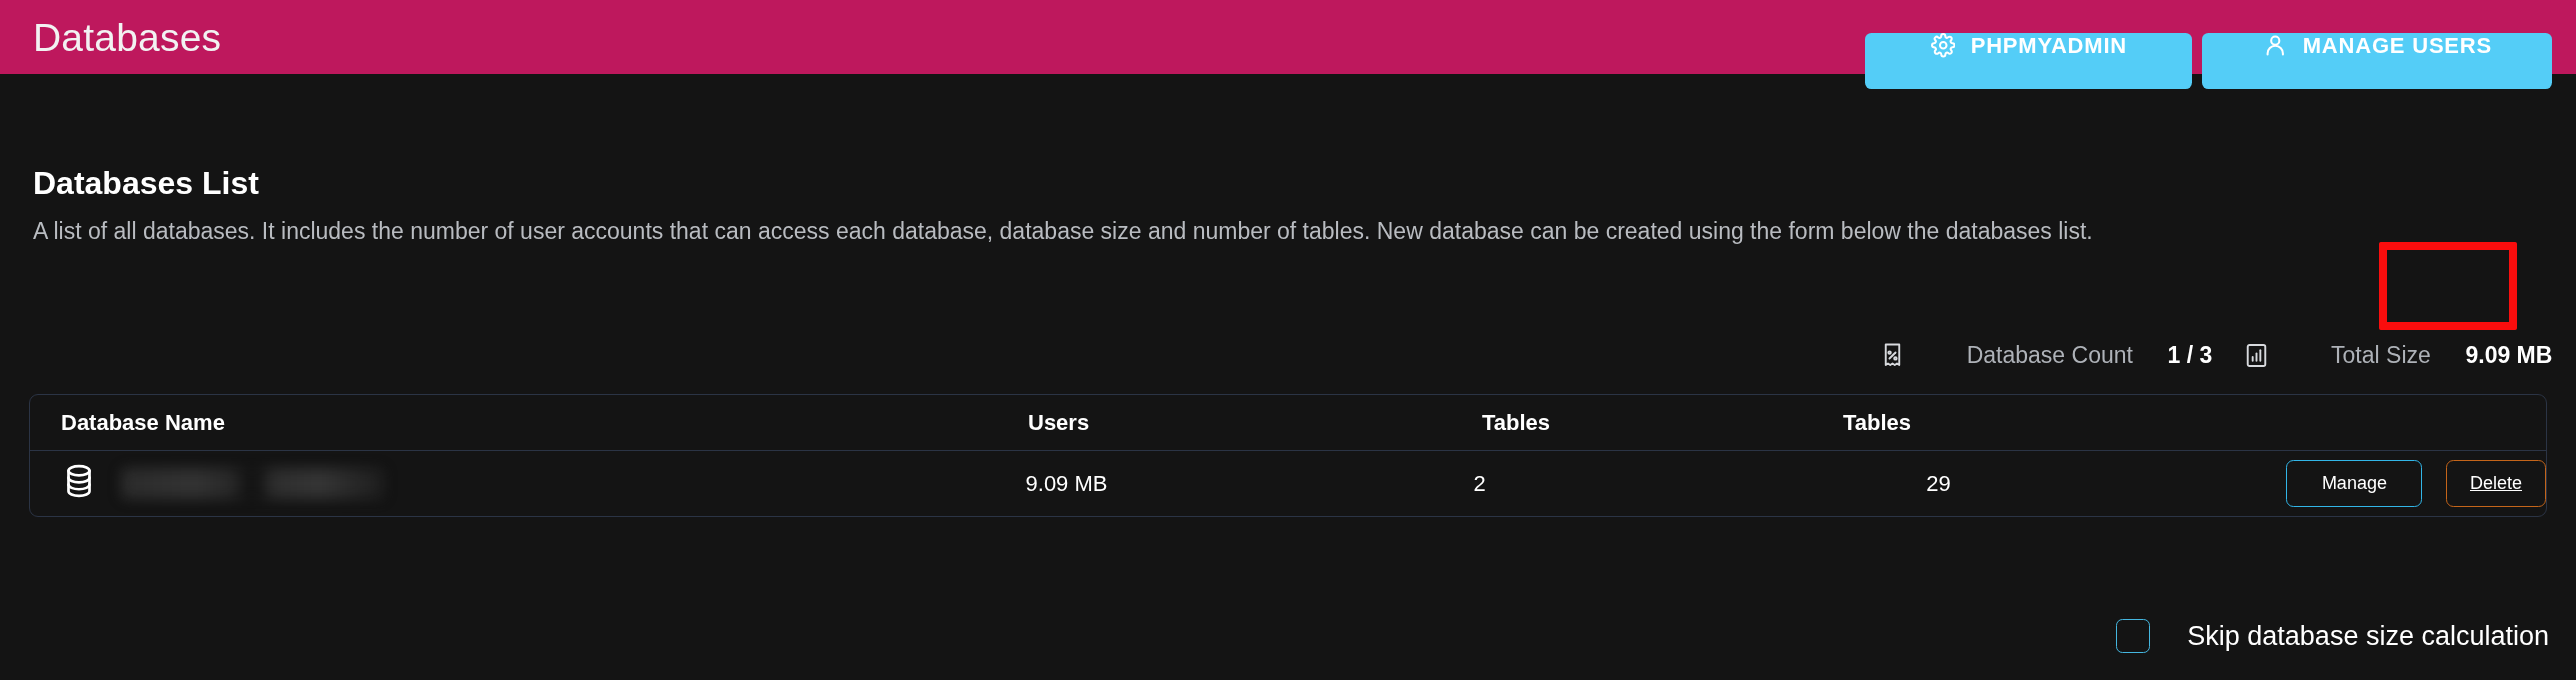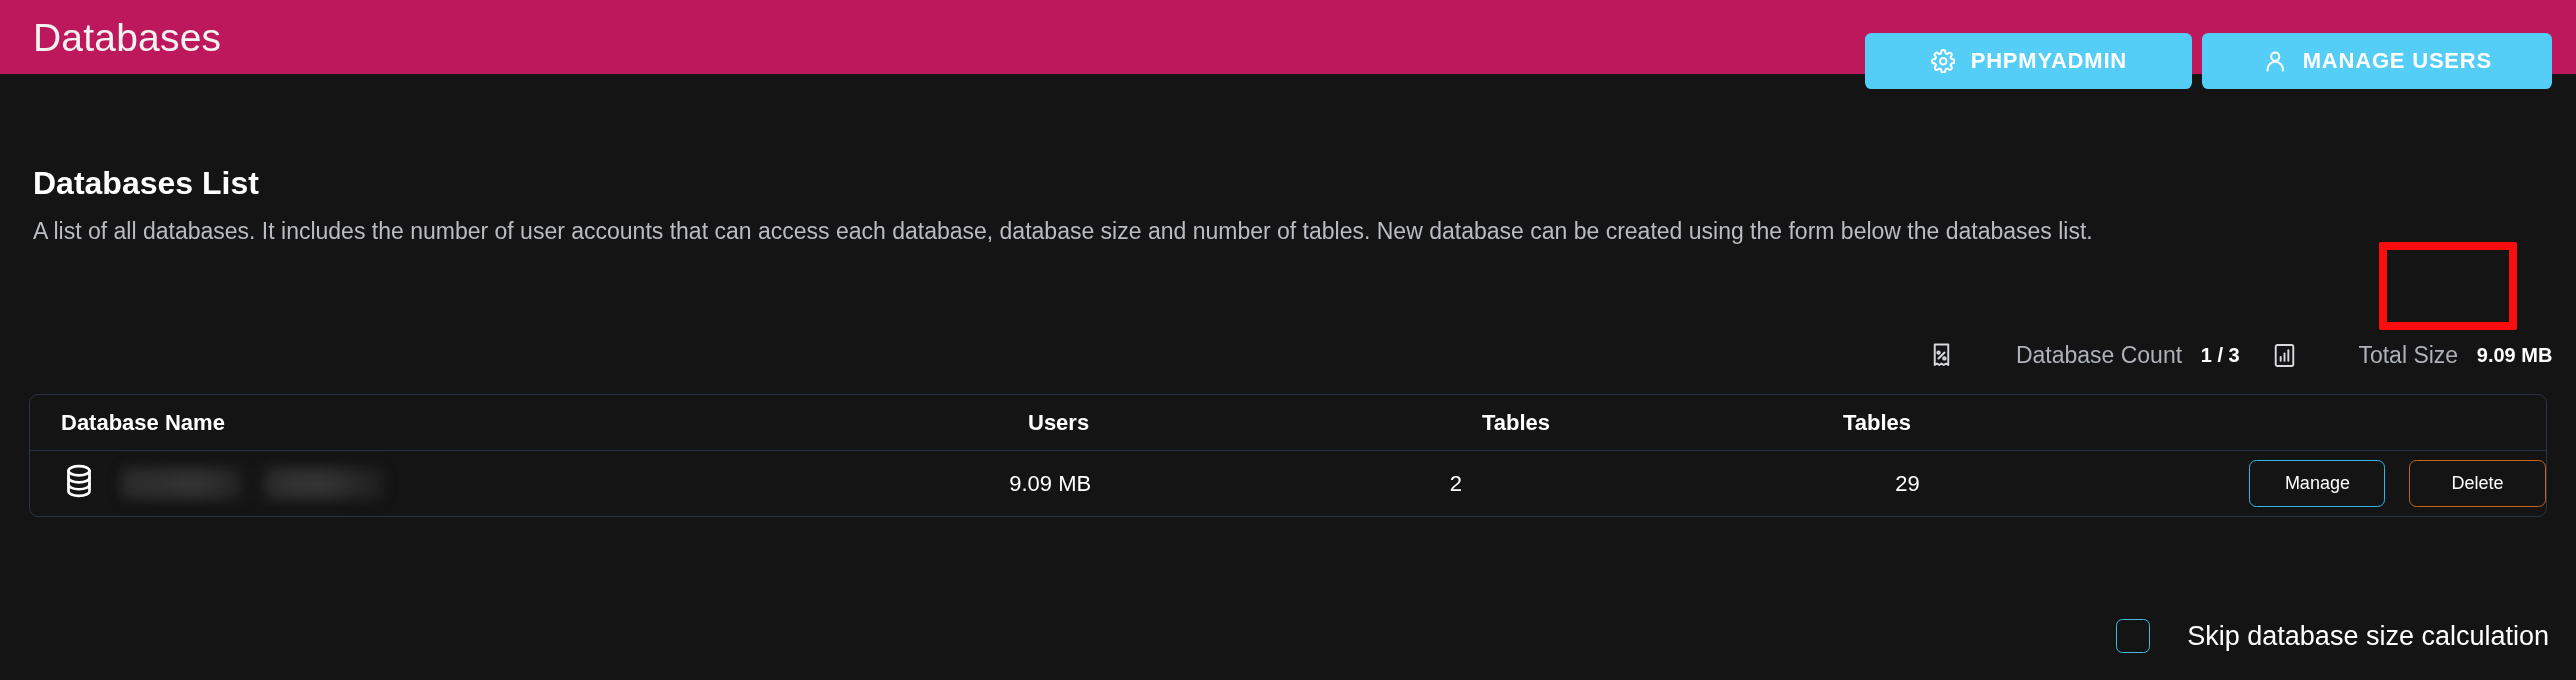--- a/index.html
+++ b/index.html
@@ -45,21 +45,20 @@
     top: 33px;
     display: flex;
     gap: 10px;
     align-items: stretch;
   }
 
   .btn {
     height: 56px;
     border-radius: 6.4px;
     display: flex;
-    align-items: center;
     justify-content: center;
     gap: 15.4px;
     padding: 0 27px;
     font-size: 22px;
     font-weight: 700;
     letter-spacing: 0.8px;
     color: #ffffff;
     border: none;
     cursor: pointer;
     white-space: nowrap;
@@ -114,24 +113,24 @@
     gap: 12.7px;
     white-space: nowrap;
   }
   .stat-label {
     font-size: 23px;
     color: #aeb2b8;
     font-weight: 400;
     margin-left: 48px;
   }
   .stat-value {
-    font-size: 20px;
+    font-size: 23px;
     color: #ffffff;
     font-weight: 700;
-    margin-left: 6px;
+    margin-left: 22px;
   }
   .stat svg { display: block; }
 
   
   .table-card {
     position: absolute;
     left: 29px;
     top: 320px;
     width: 2518px;
     border: 0.9px solid #2b3445;
@@ -211,22 +210,23 @@
     align-items: center;
     justify-content: center;
     cursor: pointer;
     font-family: "Liberation Sans", sans-serif;
   }
   .act-manage {
     width: 136px;
     border: 1.8px solid #32b6e8;
   }
   .act-delete {
-    width: 137px;
+    width: 100px;
     border: 1.8px solid #c4651a;
+    text-decoration: underline;
   }
 
   
   .anno-box {
     position: absolute;
     left: 2379px;
     top: 168px;
     width: 138px;
     height: 88px;
     border: 8.2px solid #fa0d0d;

